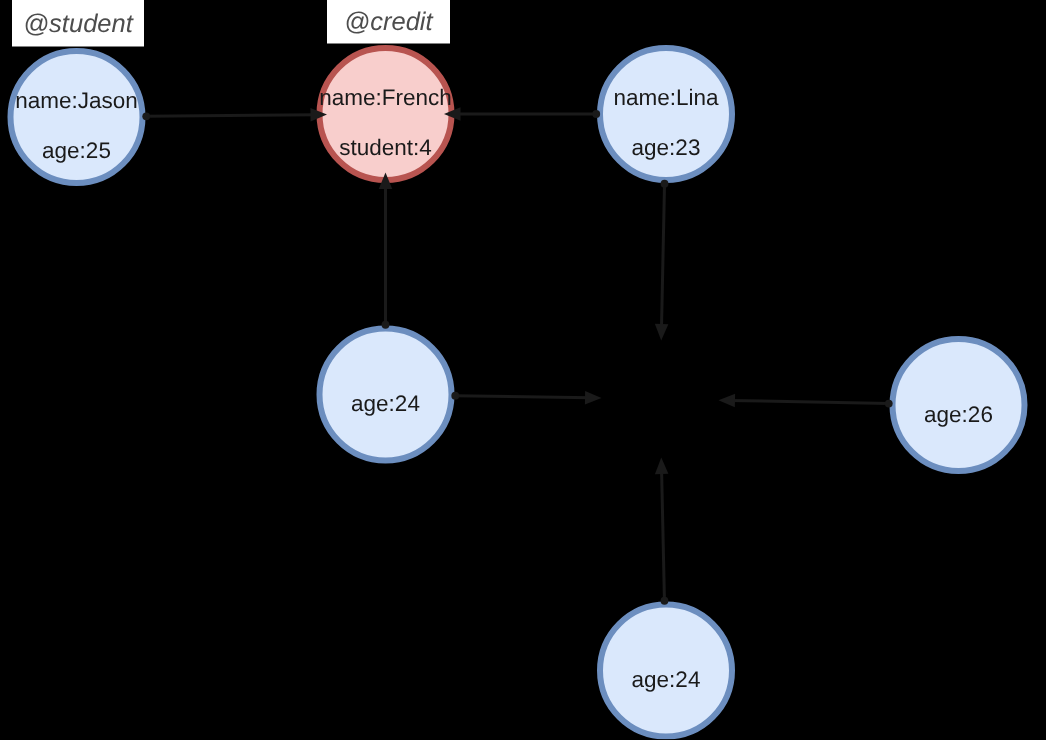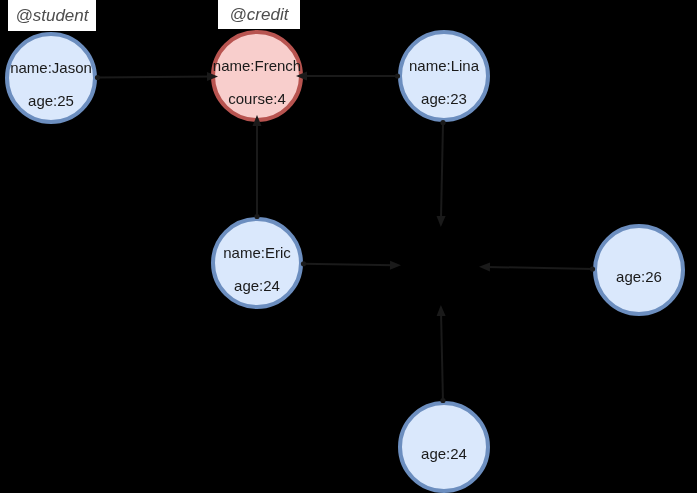--- a/index.html
+++ b/index.html
@@ -100,30 +100,29 @@
   <div class="type-label" id="student-label">@student</div>
   <div class="type-label" id="course-label">@credit</div>
 
   <div class="node student" style="left: 5px; top: 32px;">
     <span class="line">name:Jason</span>
     <span class="line">age:25</span>
   </div>
 
   <div class="node course" style="left: 211px; top: 30px;">
     <span class="line">name:French</span>
-    <span class="line">course:4</span>
+    <span class="line">student:4</span>
   </div>
 
   <div class="node student" style="left: 398px; top: 30px;">
     <span class="line">name:Lina</span>
     <span class="line">age:23</span>
   </div>
 
   <div class="node student" style="left: 211px; top: 217px;">
-    <span class="line">name:Eric</span>
     <span class="line">age:24</span>
   </div>
 
 
   <div class="node student" style="left: 593px; top: 224px;">
     <span class="line">age:26</span>
   </div>
 
   <div class="node student" style="left: 398px; top: 401px;">
     <span class="line">age:24</span>

